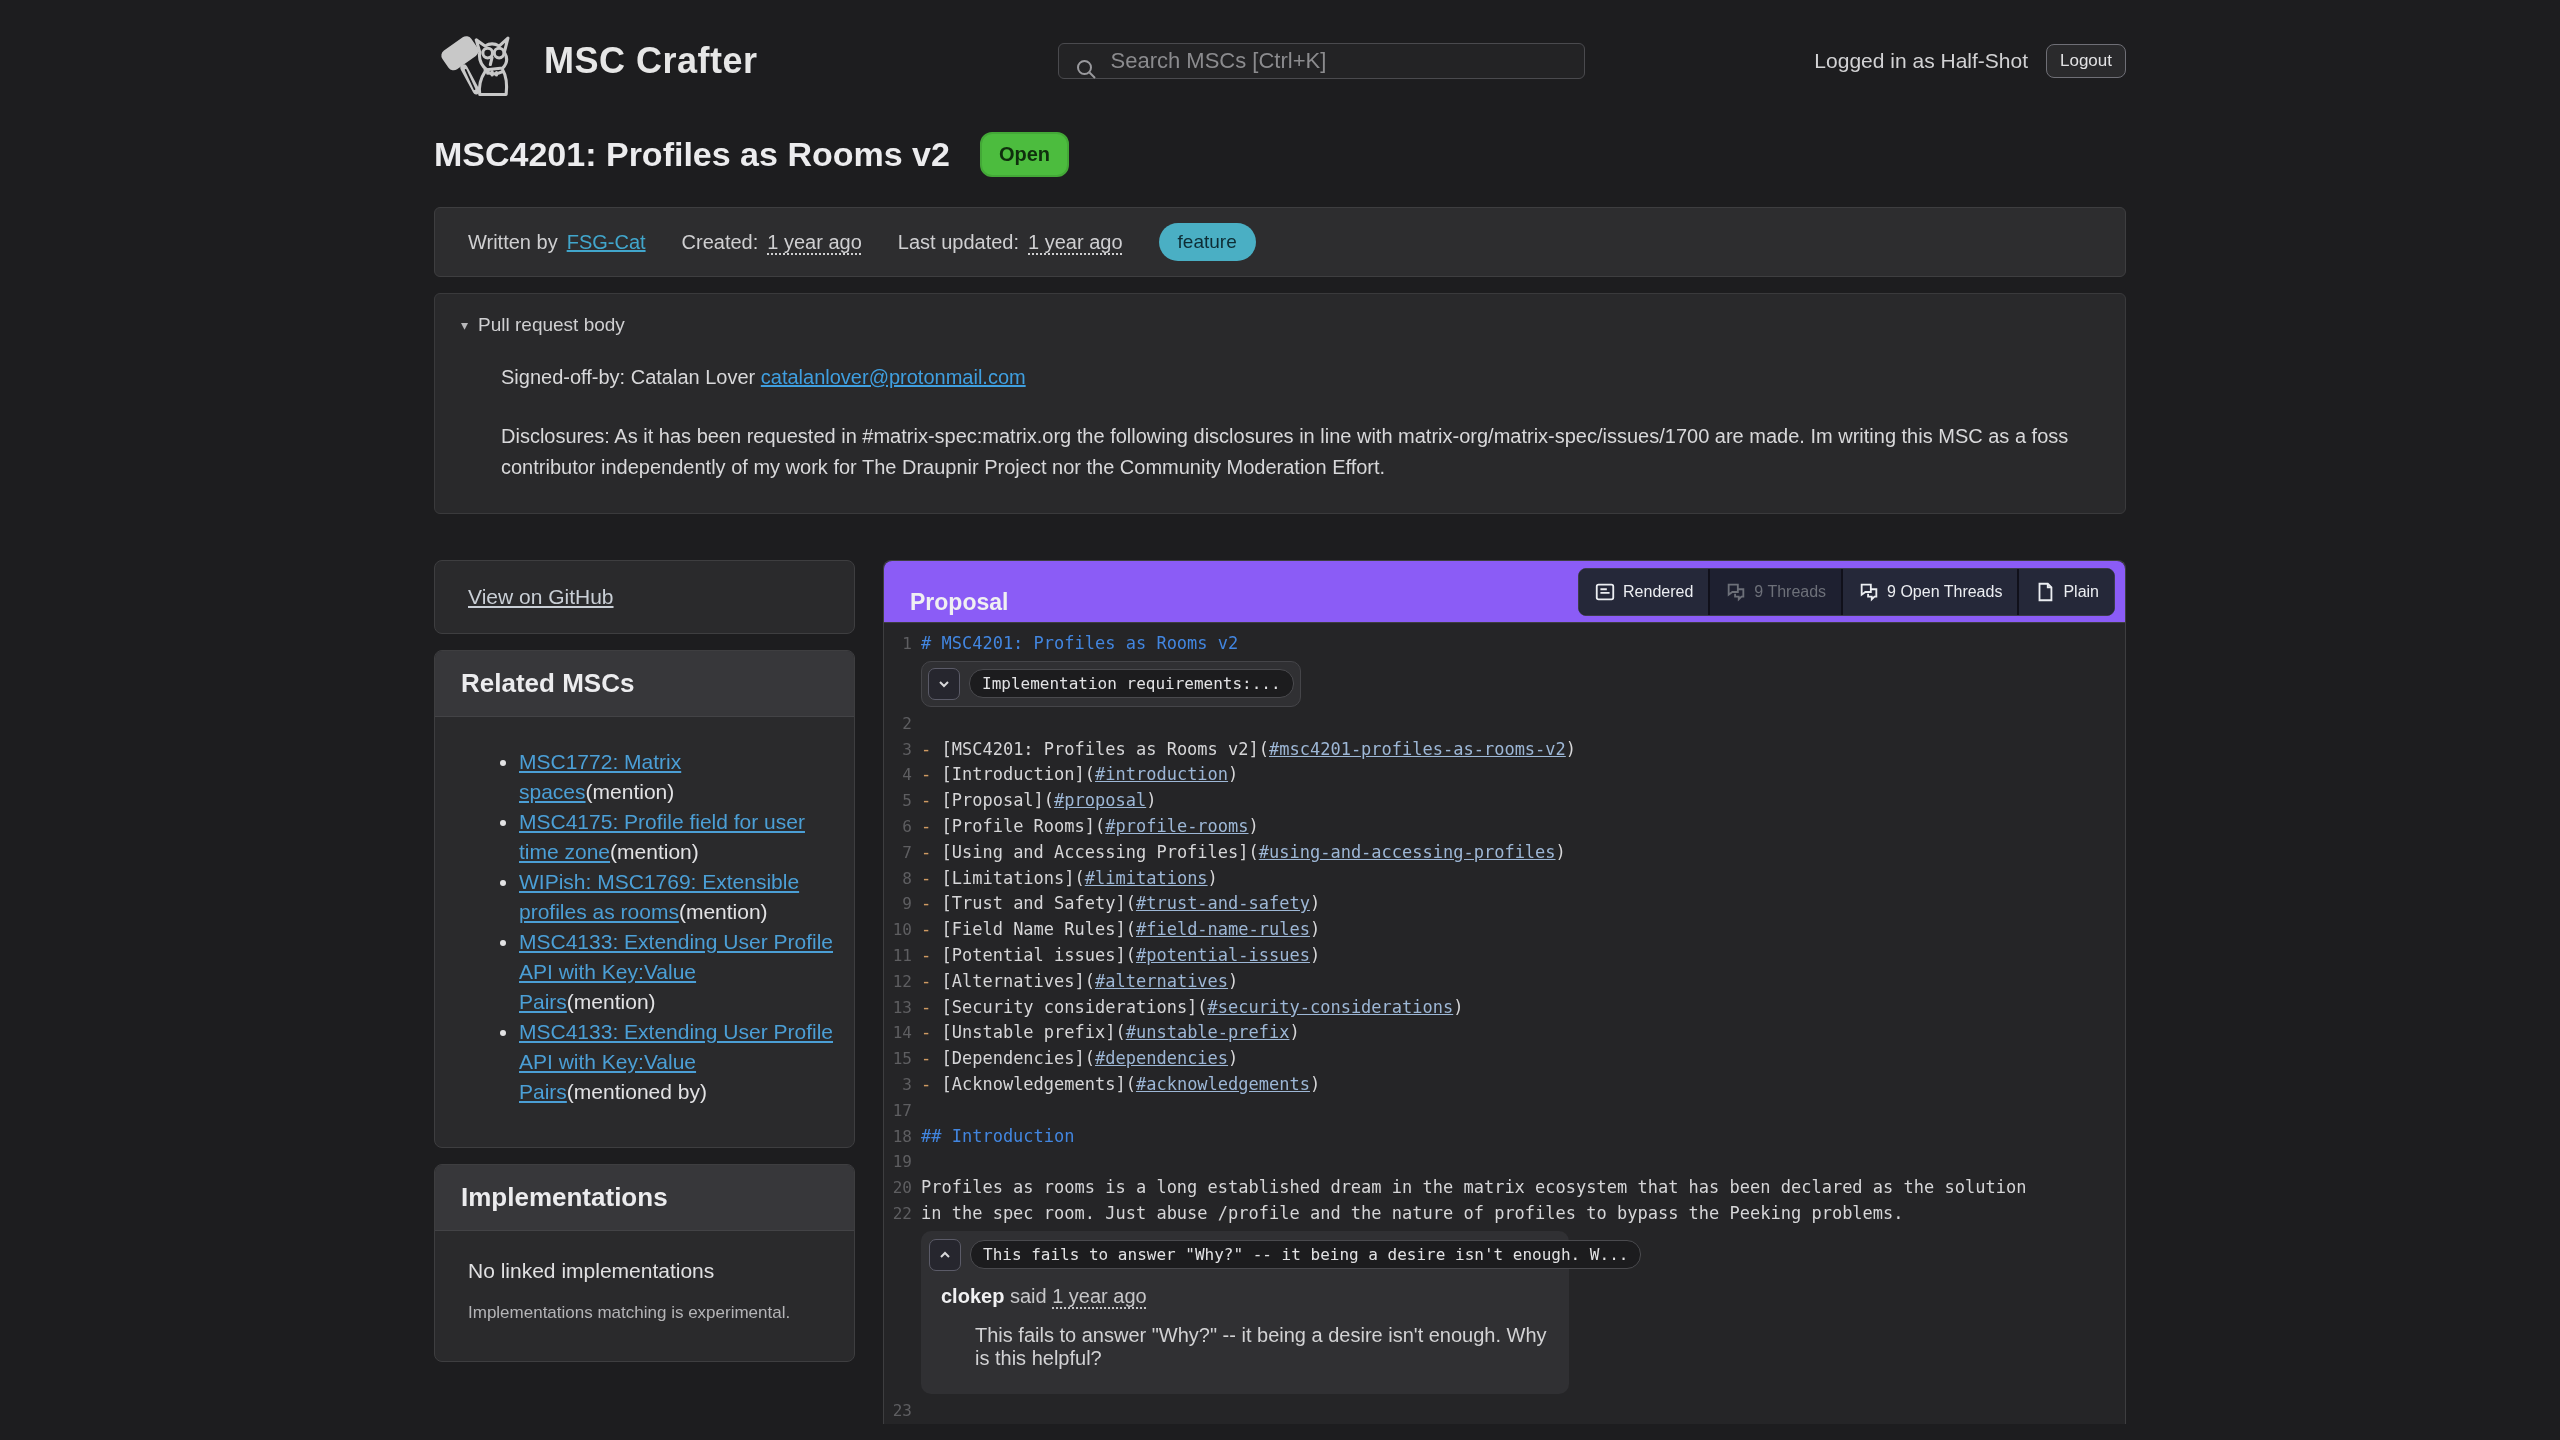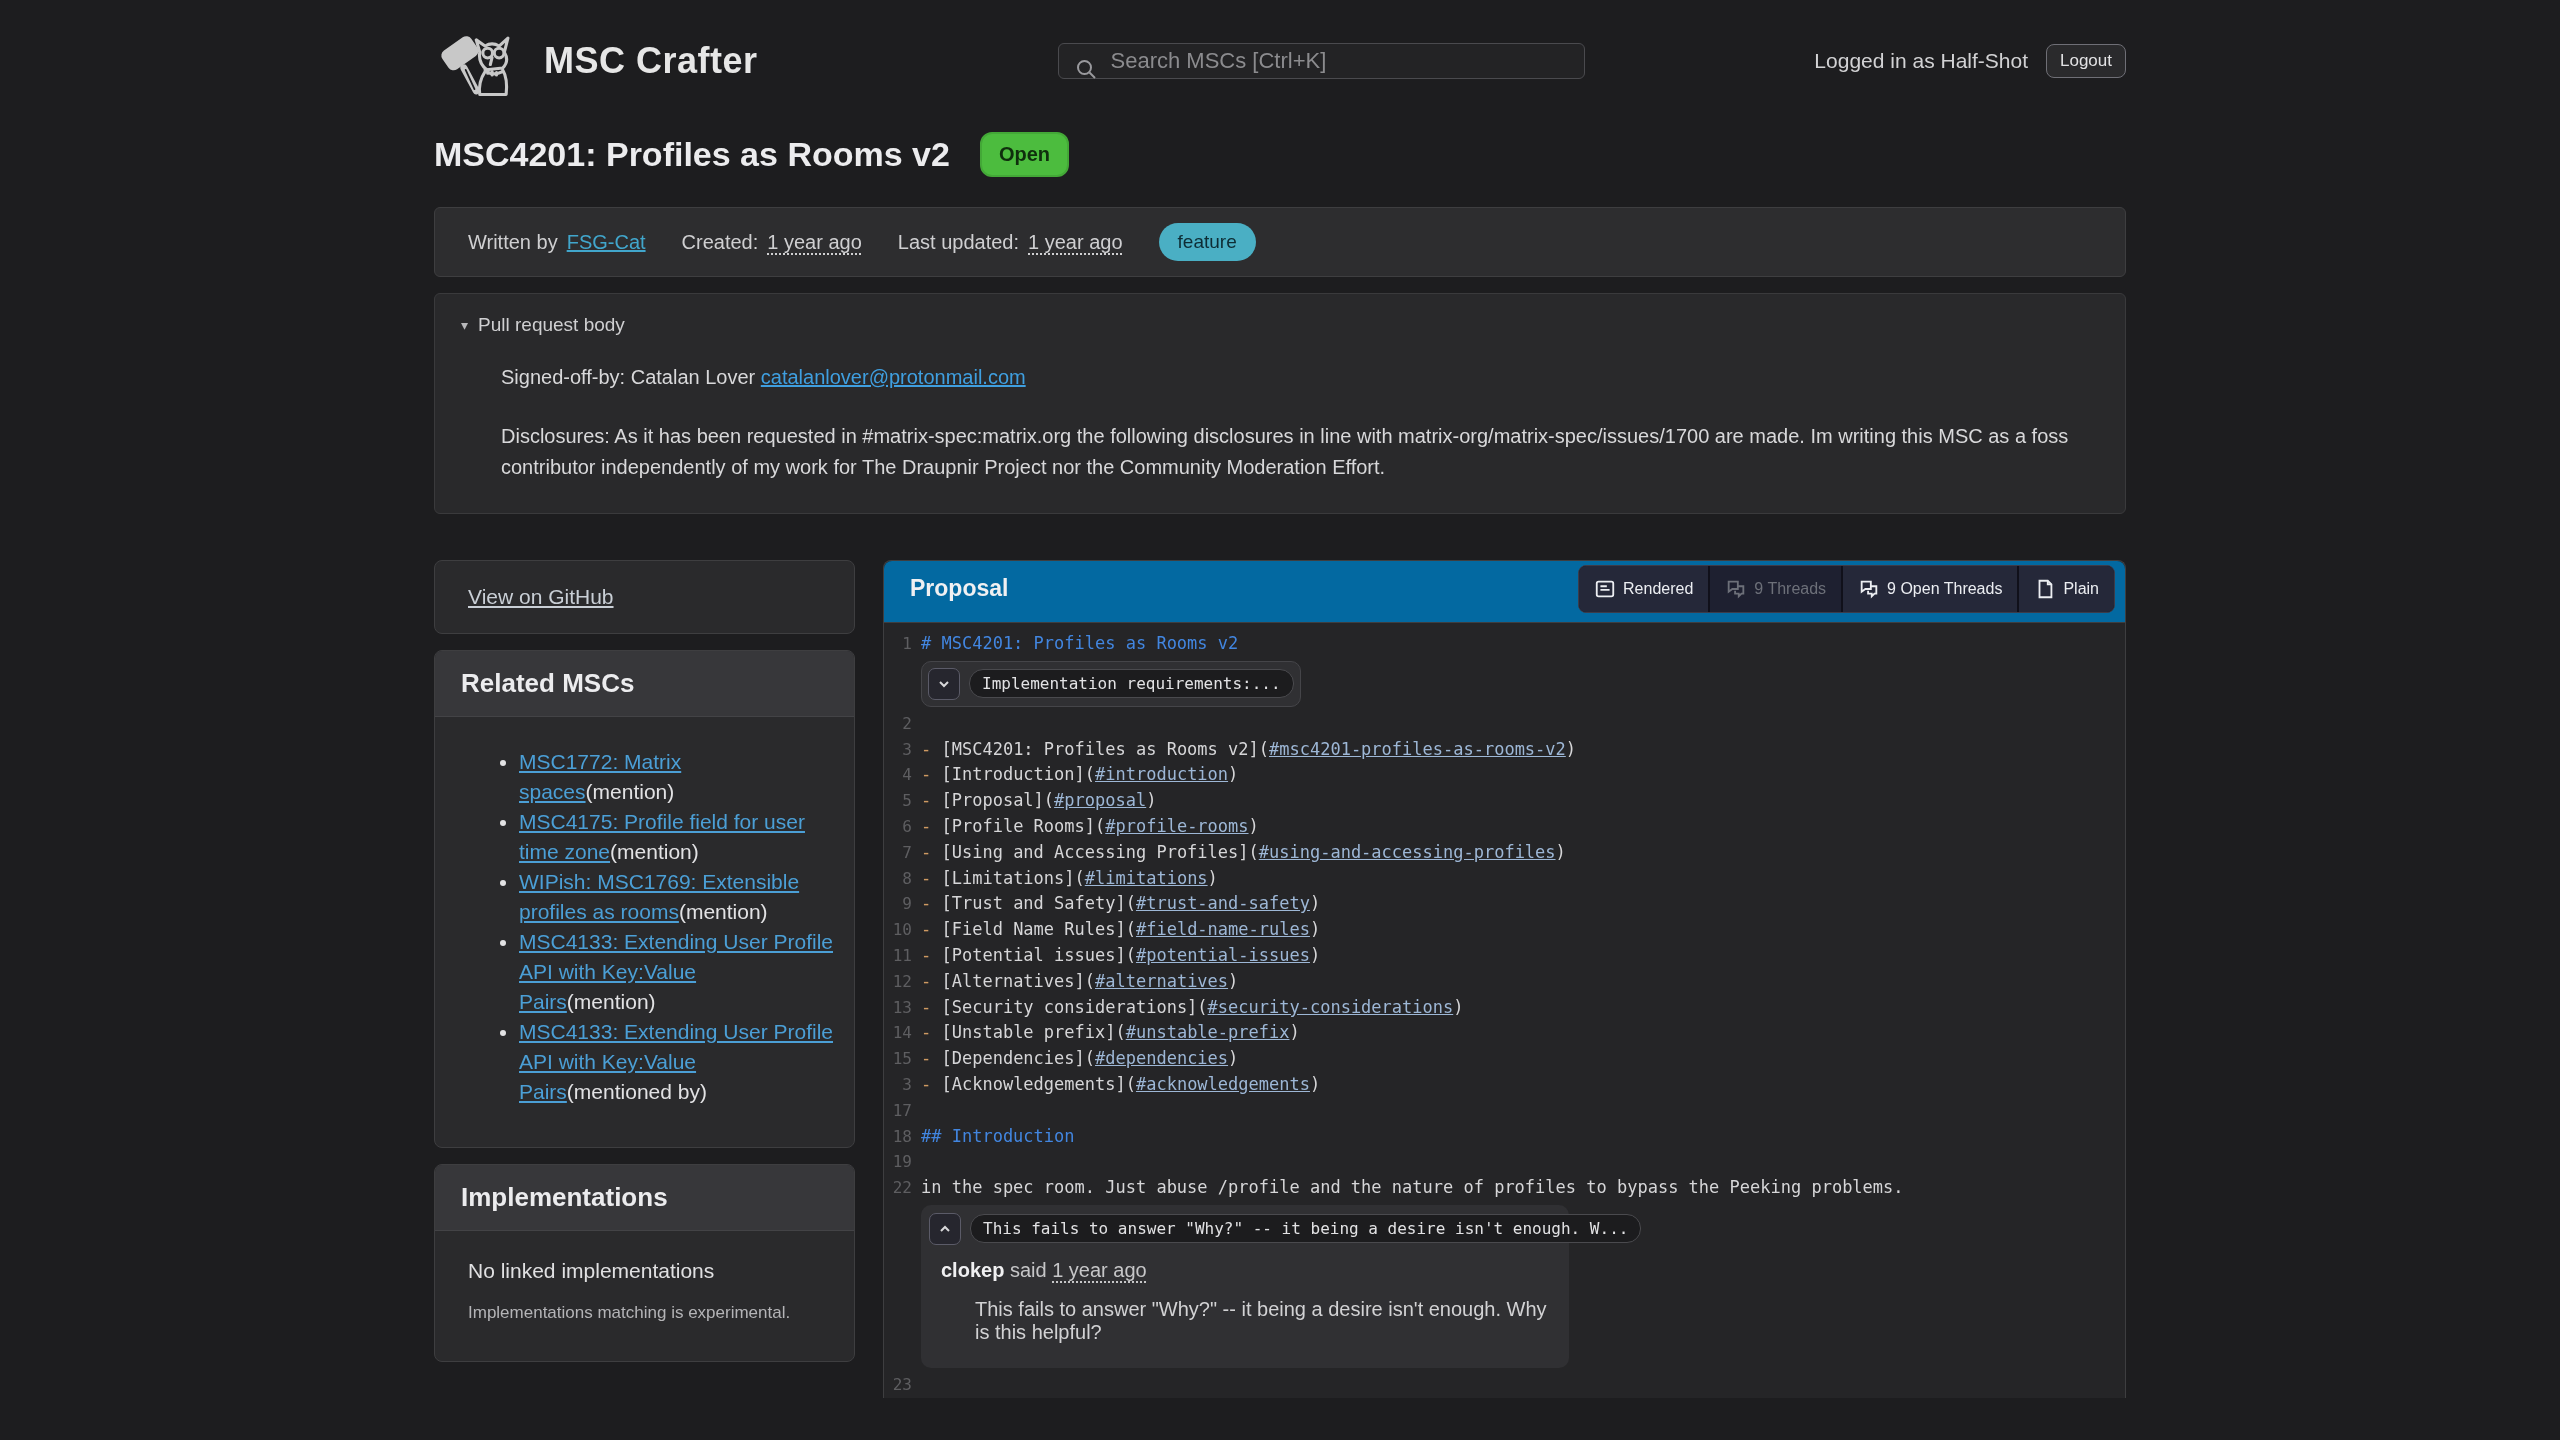--- a/index.html
+++ b/index.html
@@ -71,22 +71,22 @@
   .related-body { padding:30px 18px 40px 58px; }
   .related-body ul { list-style:disc; margin-left:26px; }
   .related-body li { font-size:21px; line-height:1.43; color:#e2e2e4; }
   a.msc-link { color:#4b9fd6; text-decoration:underline; }
   .impl-body { padding:28px 33px 38px; }
   .impl-empty { font-size:21px; color:#e0e0e2; }
   .impl-note { margin-top:20px; font-size:17px; color:#b4b4b7; }
 
   
   .main-panel { flex:1; background:#252527; border:1px solid #3e3e40; border-radius:8px 8px 0 0; border-bottom:none; }
-  .panel-header { background:#0369a1; border-bottom:1px solid #3e3e40; border-radius:8px 8px 0 0;
-    height:62px; display:flex; align-items:center; padding:0 10px 6px 26px; }
+  .panel-header { background:#8b5cf6; border-bottom:1px solid #3e3e40; border-radius:8px 8px 0 0;
+    height:62px; display:flex; align-items:flex-end; padding:0 10px 6px 26px; }
   .panel-title { font-size:23px; font-weight:bold; color:#f0f0f2; }
   .view-switcher { margin-left:auto; display:flex; background:#191b26; border:1px solid #3c3c4a; border-radius:8px; overflow:hidden; height:48px; }
   .vs-btn { display:flex; align-items:center; gap:7px; padding:0 15px; font-size:16px; color:#eceef2;
     background:#252839; border:none; border-right:2px solid #10101a; cursor:pointer; font-family:"Liberation Sans", sans-serif; }
   .vs-btn:last-child { border-right:none; }
   .vs-btn.dimmed { color:#6d7079; background:#1e2030; }
   .vs-btn svg { width:22px; height:22px; }
 
   
   .code-area { padding:8px 0 0 0; font-family:"DejaVu Sans Mono", monospace; font-size:17px; }
@@ -285,20 +285,21 @@
             <div class="cl"><span class="ln">10</span><span class="lc"><span class="t-d">- </span><span class="t-p">[Field Name Rules](</span><span class="t-a">#field-name-rules</span><span class="t-p">)</span></span></div>
             <div class="cl"><span class="ln">11</span><span class="lc"><span class="t-d">- </span><span class="t-p">[Potential issues](</span><span class="t-a">#potential-issues</span><span class="t-p">)</span></span></div>
             <div class="cl"><span class="ln">12</span><span class="lc"><span class="t-d">- </span><span class="t-p">[Alternatives](</span><span class="t-a">#alternatives</span><span class="t-p">)</span></span></div>
             <div class="cl"><span class="ln">13</span><span class="lc"><span class="t-d">- </span><span class="t-p">[Security considerations](</span><span class="t-a">#security-considerations</span><span class="t-p">)</span></span></div>
             <div class="cl"><span class="ln">14</span><span class="lc"><span class="t-d">- </span><span class="t-p">[Unstable prefix](</span><span class="t-a">#unstable-prefix</span><span class="t-p">)</span></span></div>
             <div class="cl"><span class="ln">15</span><span class="lc"><span class="t-d">- </span><span class="t-p">[Dependencies](</span><span class="t-a">#dependencies</span><span class="t-p">)</span></span></div>
             <div class="cl"><span class="ln">3</span><span class="lc"><span class="t-d">- </span><span class="t-p">[Acknowledgements](</span><span class="t-a">#acknowledgements</span><span class="t-p">)</span></span></div>
             <div class="cl"><span class="ln">17</span><span class="lc"></span></div>
             <div class="cl"><span class="ln">18</span><span class="lc"><span class="t-h">## Introduction</span></span></div>
             <div class="cl"><span class="ln">19</span><span class="lc"></span></div>
+            <div class="cl"><span class="ln">20</span><span class="lc"><span class="t-p">Profiles as rooms is a long established dream in the matrix ecosystem that has been declared as the solution</span></span></div>
             <div class="cl"><span class="ln">22</span><span class="lc"><span class="t-p">in the spec room. Just abuse /profile and the nature of profiles to bypass the Peeking problems.</span></span></div>
           </div>
 
         
         <div class="thread expanded">
           <div class="thread-head">
             <button class="thread-toggle">
               <svg viewBox="0 0 14 14" fill="none" stroke="currentColor" stroke-width="2">
                   <polyline points="3,9 7,5 11,9"></polyline>
                 </svg>

